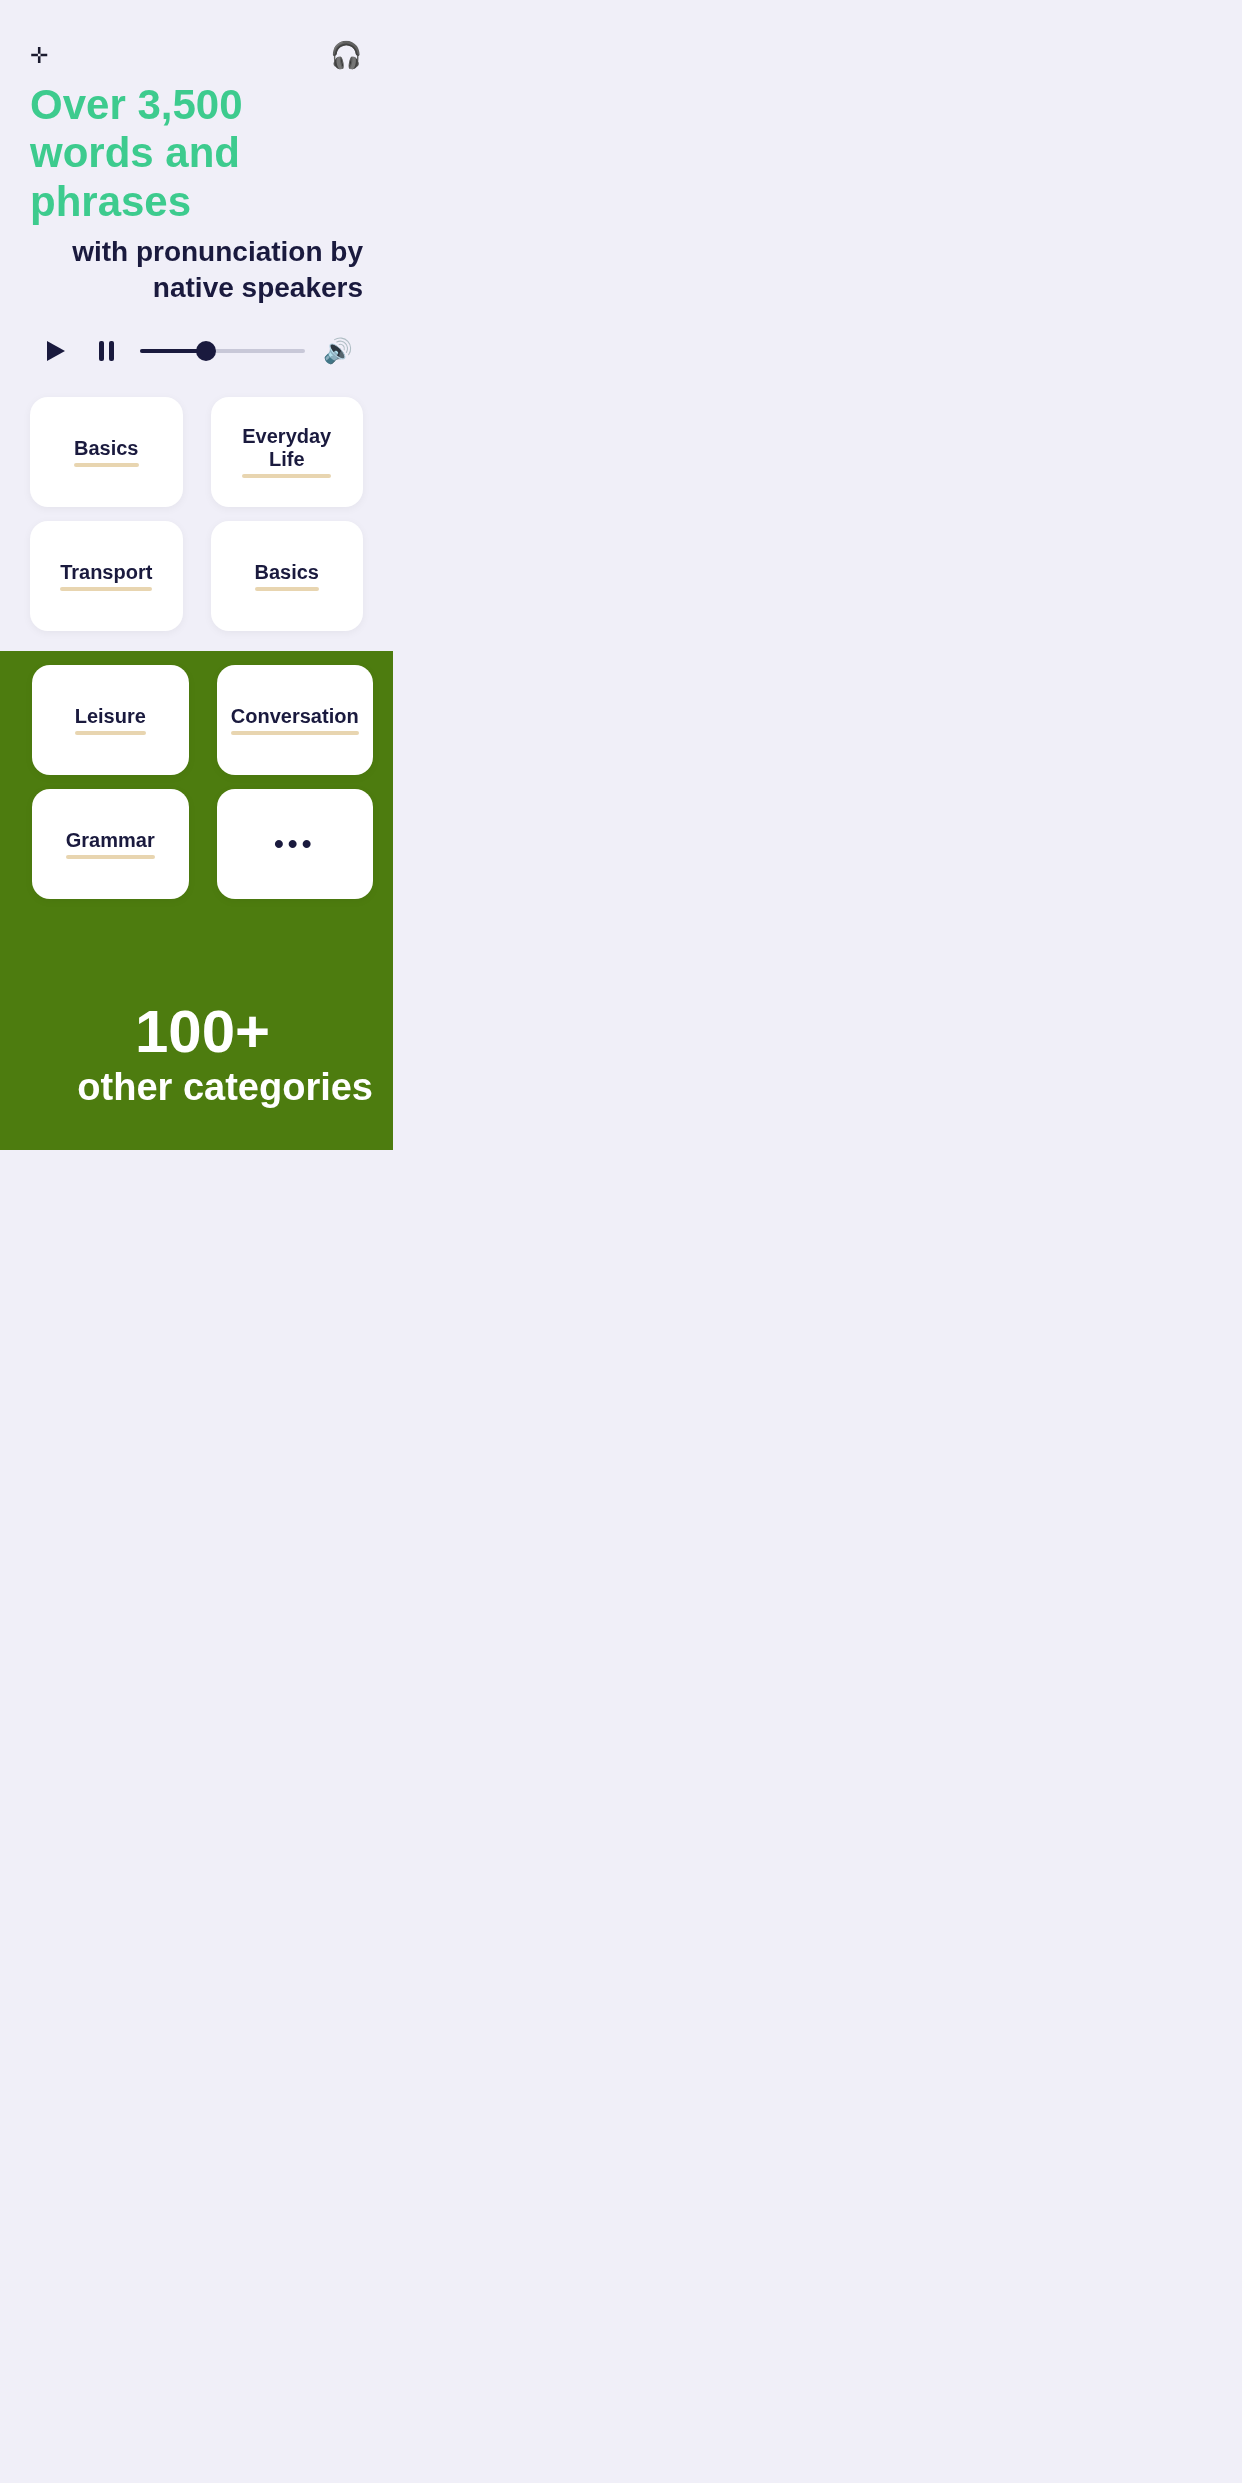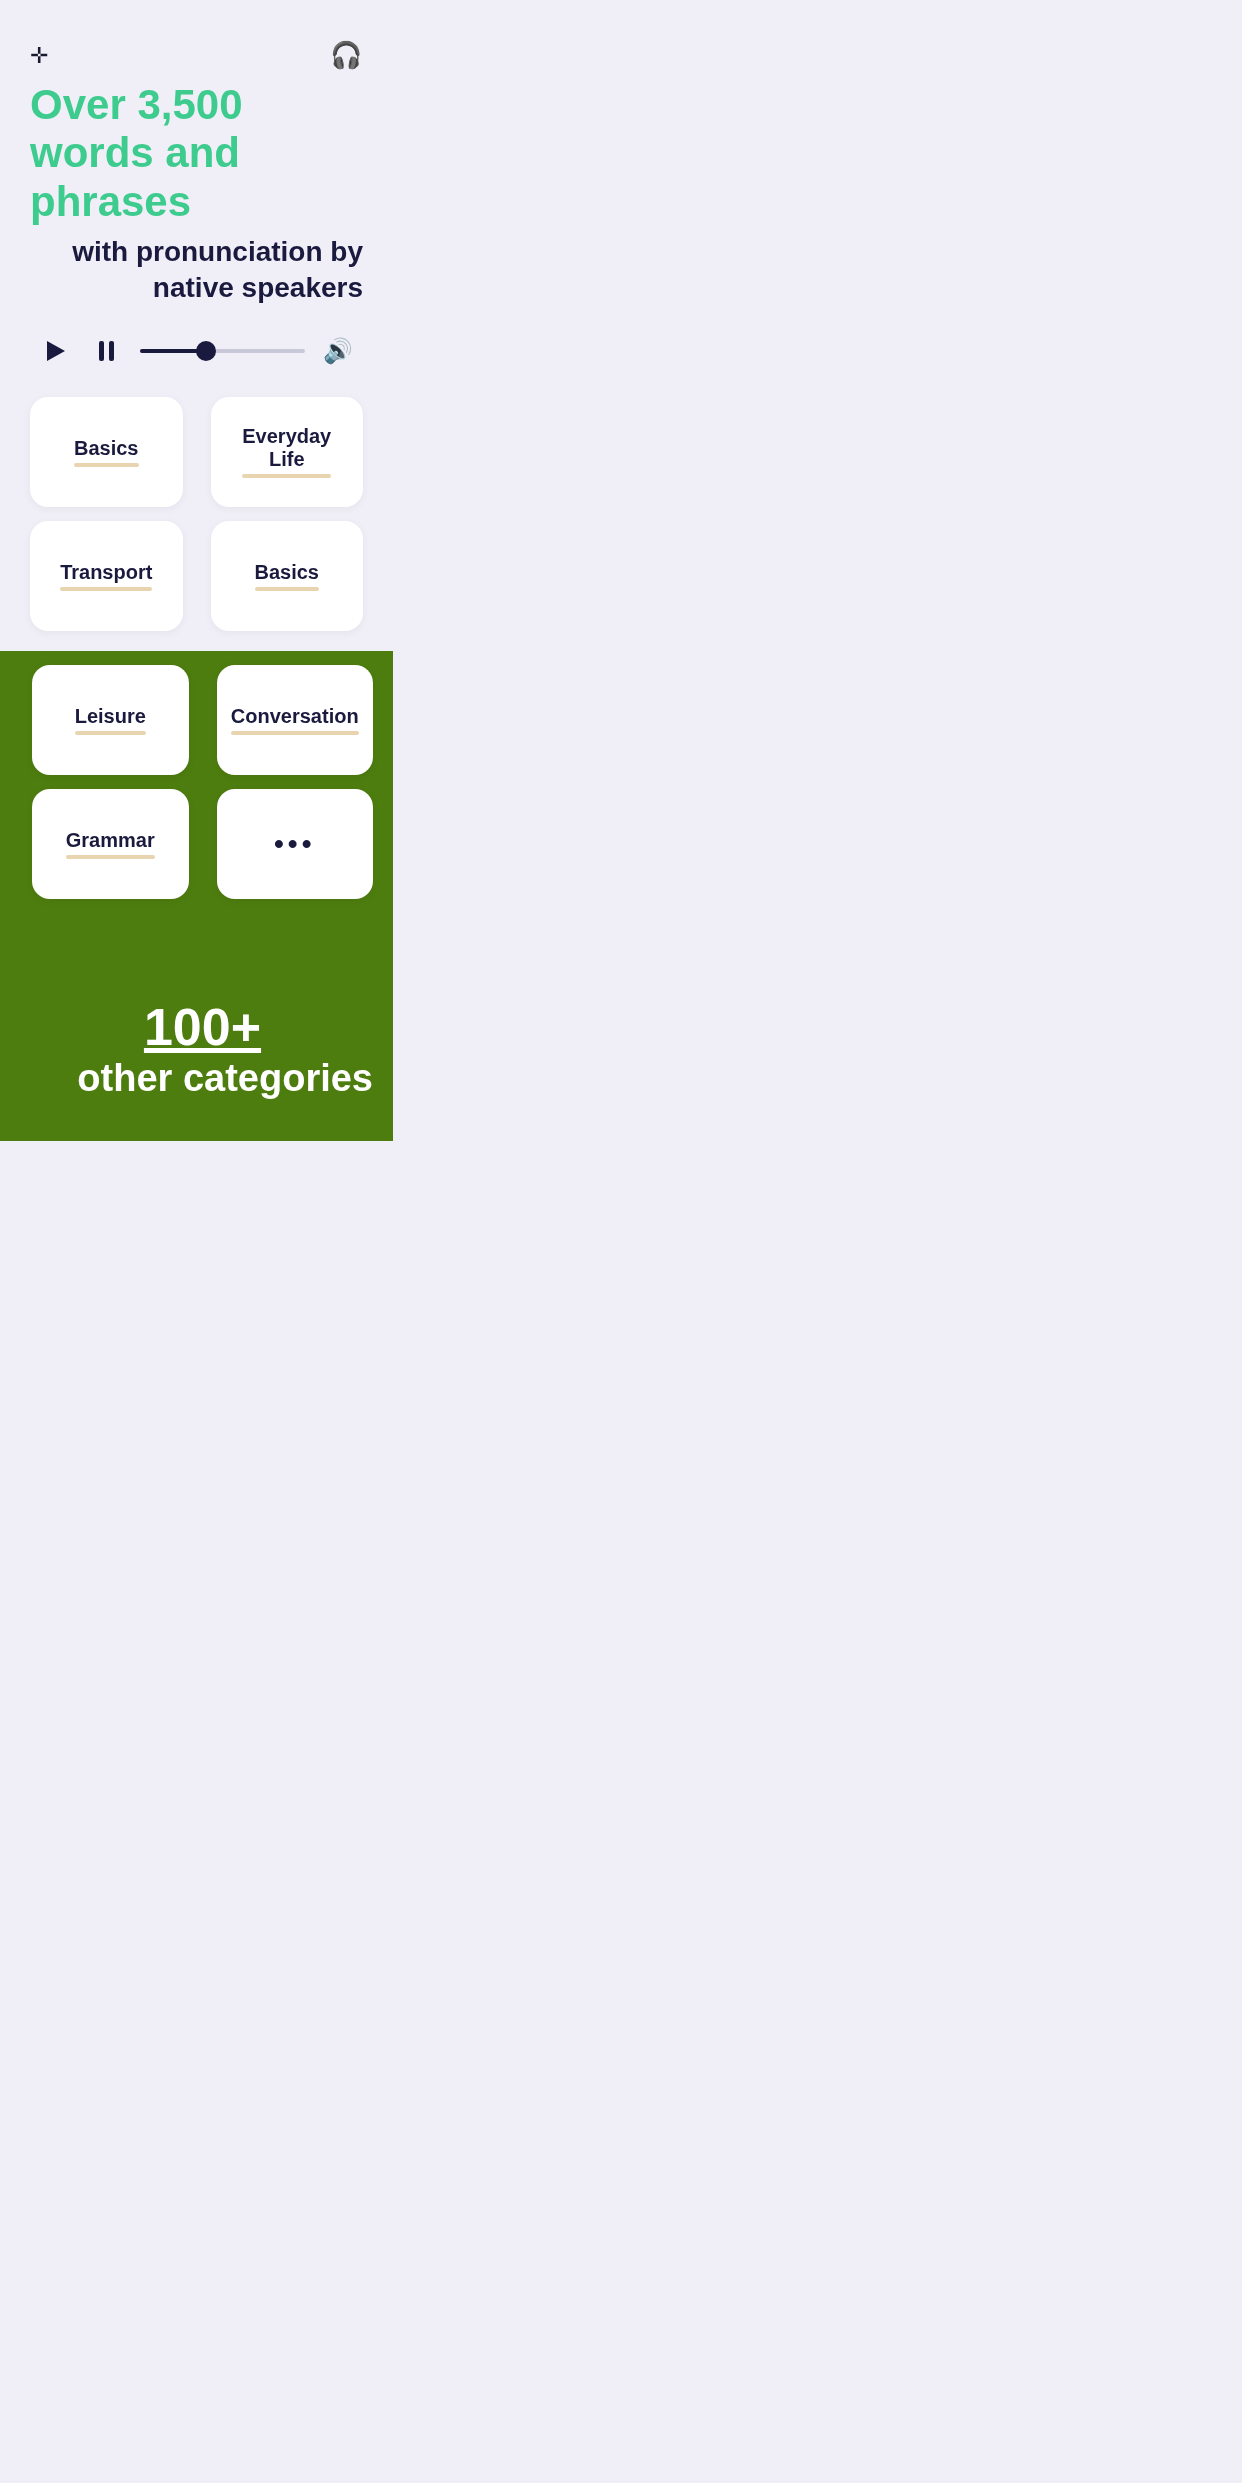--- a/index.html
+++ b/index.html
@@ -170,27 +170,26 @@
       font-size: 28px;
       font-weight: 800;
       color: #1a1a3e;
       letter-spacing: 4px;
     }
     .dots-label::after {
       display: none;
     }
 
     .bottom-number {
-      font-size: 52px;
+      font-size: 60px;
       font-weight: 800;
       color: #fff;
       text-align: center;
       line-height: 1.1;
       margin-top: 30px;
-      text-decoration: underline;
     }
 
     .bottom-text {
       font-size: 38px;
       font-weight: 800;
       color: #fff;
       text-align: right;
       line-height: 1.2;
     }
 

